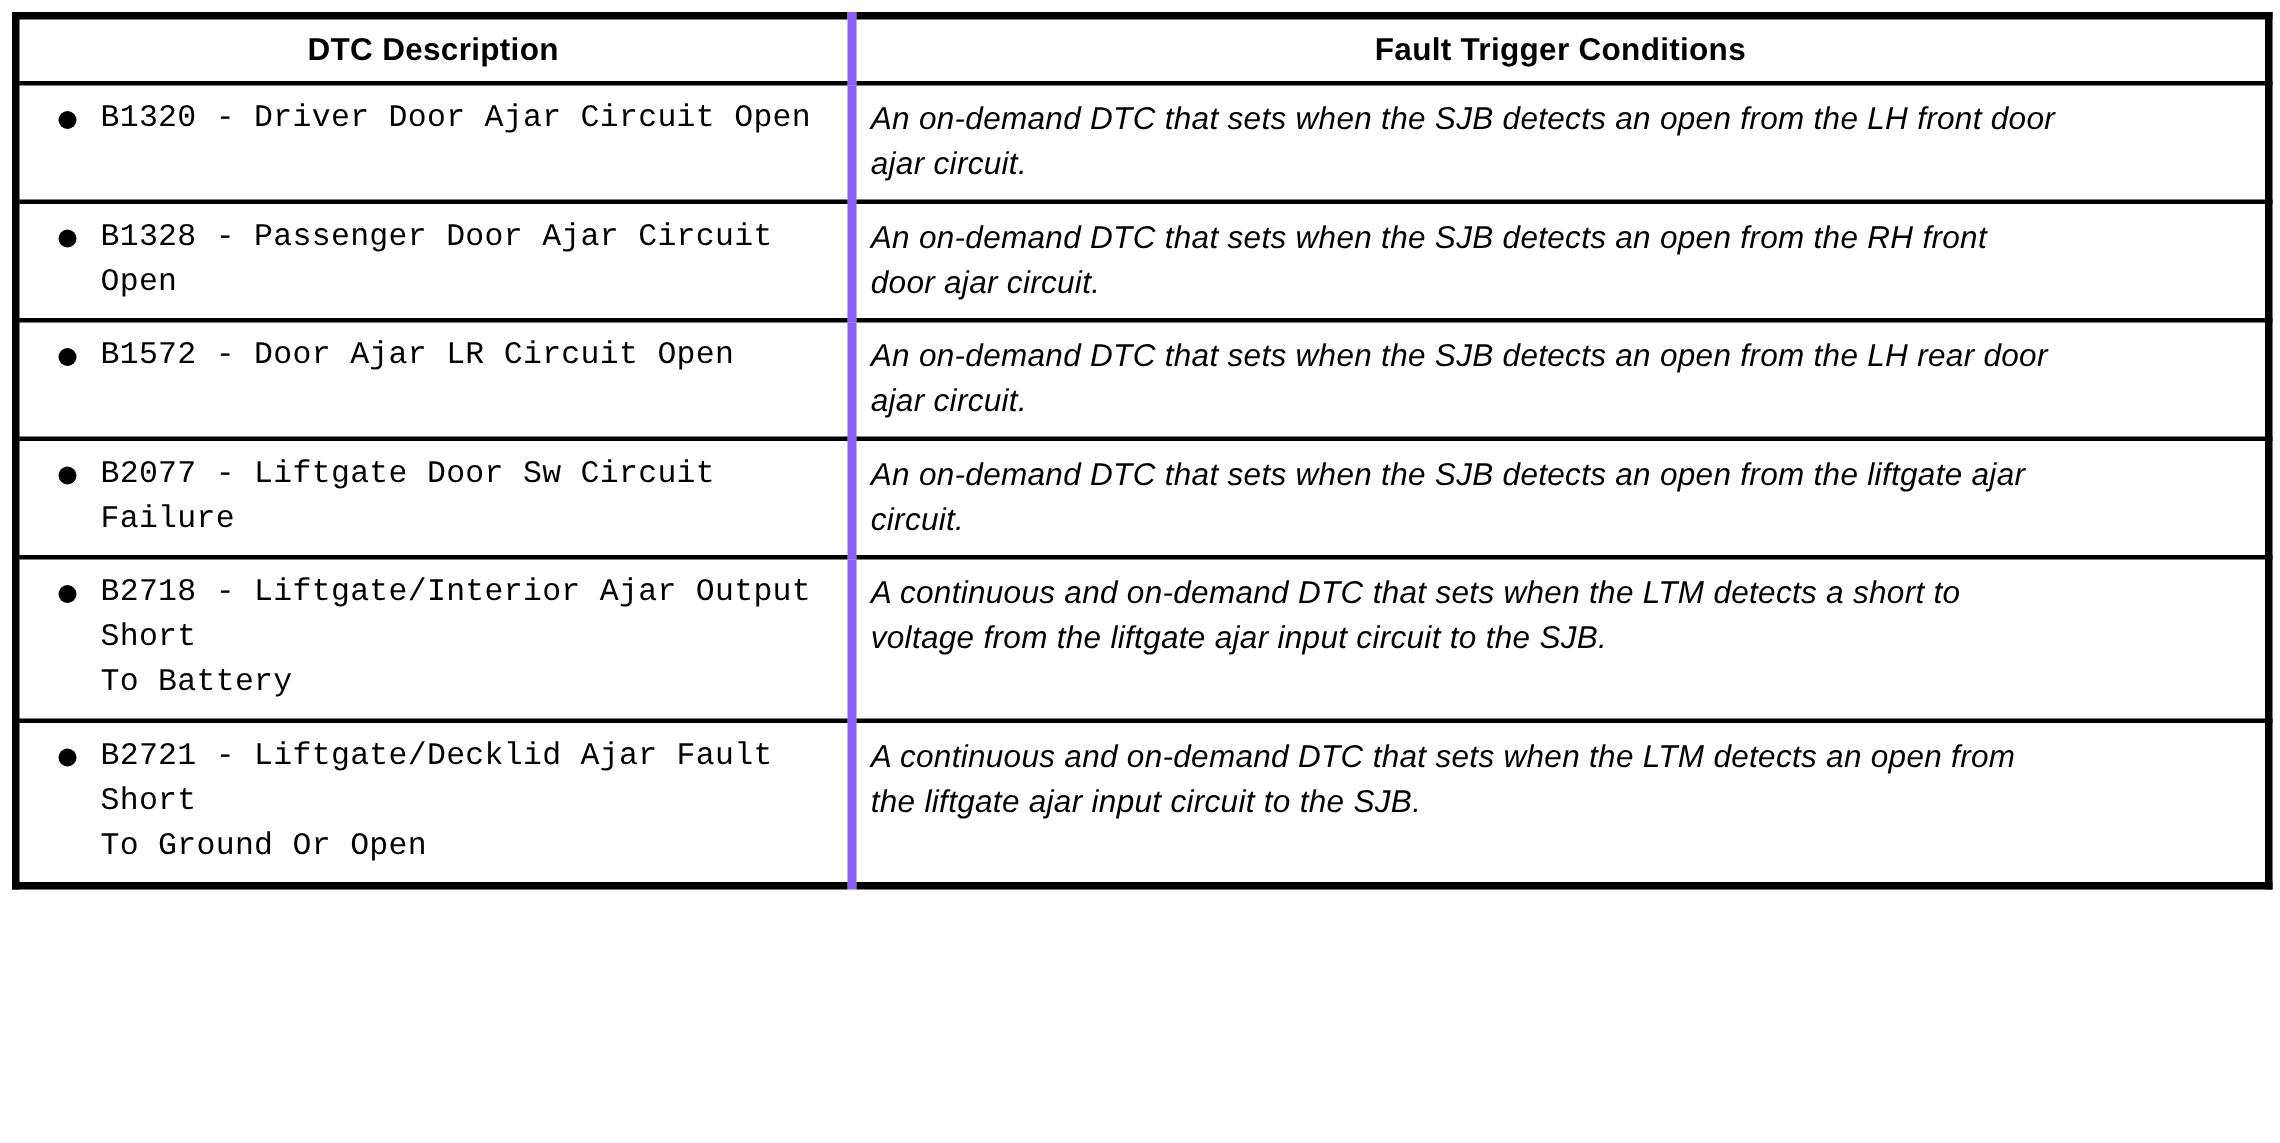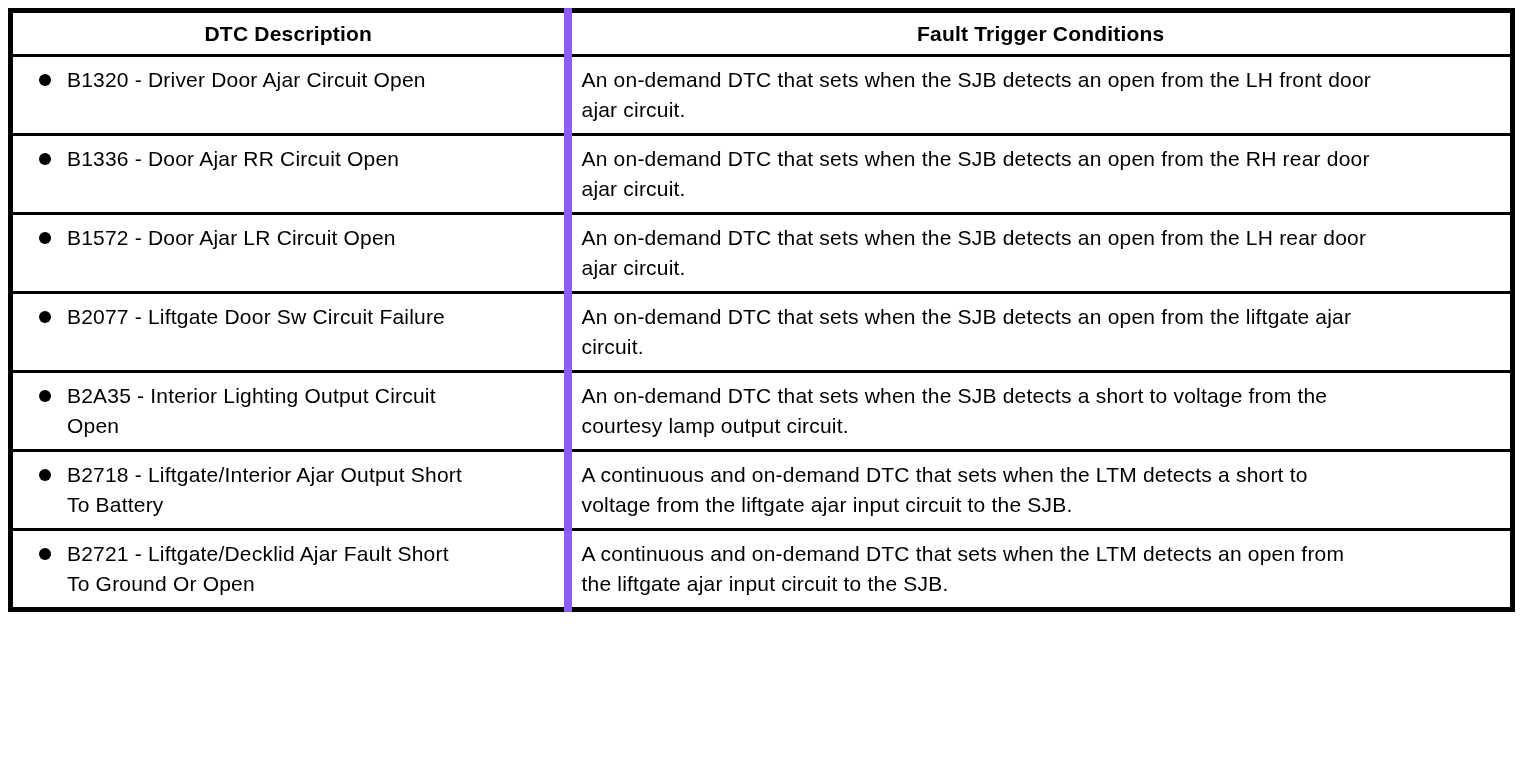--- a/index.html
+++ b/index.html
@@ -40,42 +40,44 @@
   }
   td {
     border-top: 3px solid #000000;
     vertical-align: top;
     height: 74px;
     padding: 0;
     font-size: 21px;
     line-height: 30px;
   }
   th.col-cond, td.col-cond {
-    border-left: 8px solid #8b5cf6;
+    border-left: 6px solid #8b5cf6;
   }
   .dtc-inner {
     display: flex;
     align-items: flex-start;
     padding: 8px 10px 8px 26px;
+    font-family: Liberation Mono, monospace;
   }
   .bullet {
     flex: 0 0 auto;
     width: 12px;
     height: 12px;
     border-radius: 50%;
     background: #000000;
     margin-top: 9px;
     margin-right: 16px;
   }
   .dtc-text, .cond-text {
     white-space: pre-line;
     letter-spacing: 0.2px;
   }
   .cond-inner {
     padding: 8px 8px 8px 10px;
+    font-style: italic;
   }
 </style>
 </head>
 <body>
 
 <div class="page">
   <table class="dtc-table">
     <colgroup>
       <col style="width:557px">
       <col style="width:945px">
@@ -96,26 +98,26 @@
         </td>
         <td class="col-cond">
           <div class="cond-inner"><span class="cond-text">An on-demand DTC that sets when the SJB detects an open from the LH front door
 ajar circuit.</span></div>
         </td>
       </tr>
       <tr>
         <td class="col-dtc">
           <div class="dtc-inner">
             <span class="bullet"></span>
-            <span class="dtc-text">B1336 - Door Ajar RR Circuit Open</span>
+            <span class="dtc-text">B1328 - Passenger Door Ajar Circuit Open</span>
           </div>
         </td>
         <td class="col-cond">
-          <div class="cond-inner"><span class="cond-text">An on-demand DTC that sets when the SJB detects an open from the RH rear door
-ajar circuit.</span></div>
+          <div class="cond-inner"><span class="cond-text">An on-demand DTC that sets when the SJB detects an open from the RH front
+door ajar circuit.</span></div>
         </td>
       </tr>
       <tr>
         <td class="col-dtc">
           <div class="dtc-inner">
             <span class="bullet"></span>
             <span class="dtc-text">B1572 - Door Ajar LR Circuit Open</span>
           </div>
         </td>
         <td class="col-cond">
@@ -126,33 +128,20 @@
       <tr>
         <td class="col-dtc">
           <div class="dtc-inner">
             <span class="bullet"></span>
             <span class="dtc-text">B2077 - Liftgate Door Sw Circuit Failure</span>
           </div>
         </td>
         <td class="col-cond">
           <div class="cond-inner"><span class="cond-text">An on-demand DTC that sets when the SJB detects an open from the liftgate ajar
 circuit.</span></div>
-        </td>
-      </tr>
-      <tr>
-        <td class="col-dtc">
-          <div class="dtc-inner">
-            <span class="bullet"></span>
-            <span class="dtc-text">B2A35 - Interior Lighting Output Circuit
-Open</span>
-          </div>
-        </td>
-        <td class="col-cond">
-          <div class="cond-inner"><span class="cond-text">An on-demand DTC that sets when the SJB detects a short to voltage from the
-courtesy lamp output circuit.</span></div>
         </td>
       </tr>
       <tr>
         <td class="col-dtc">
           <div class="dtc-inner">
             <span class="bullet"></span>
             <span class="dtc-text">B2718 - Liftgate/Interior Ajar Output Short
 To Battery</span>
           </div>
         </td>

